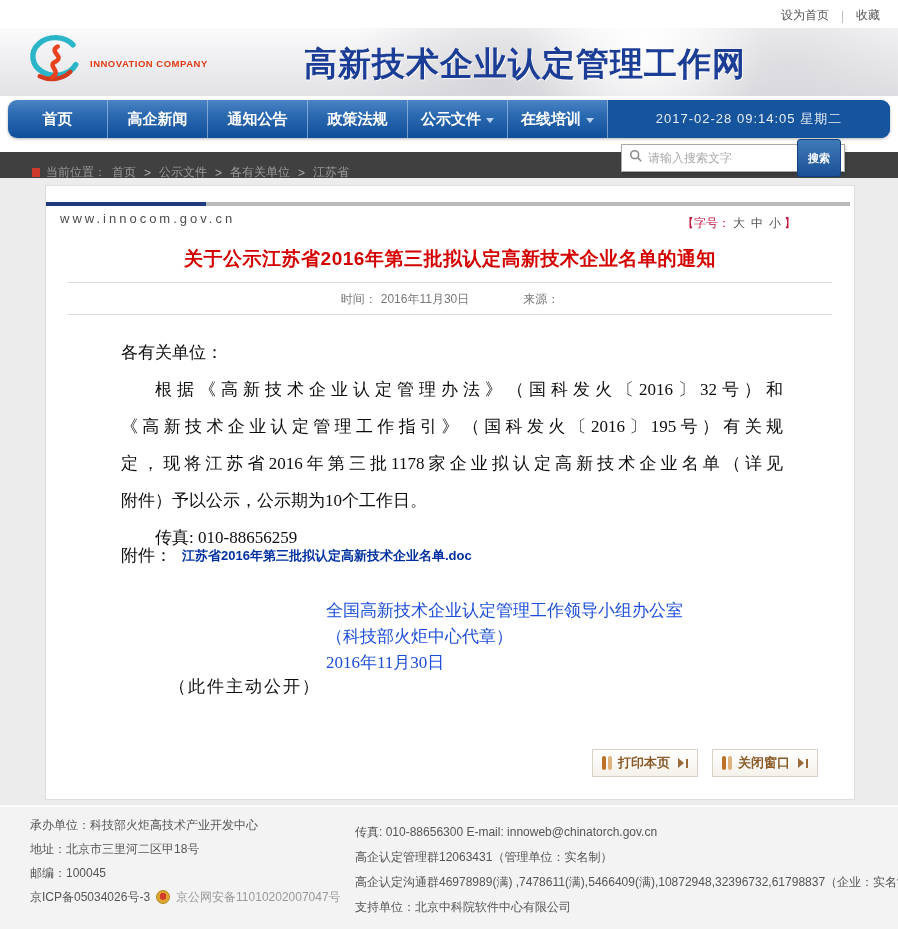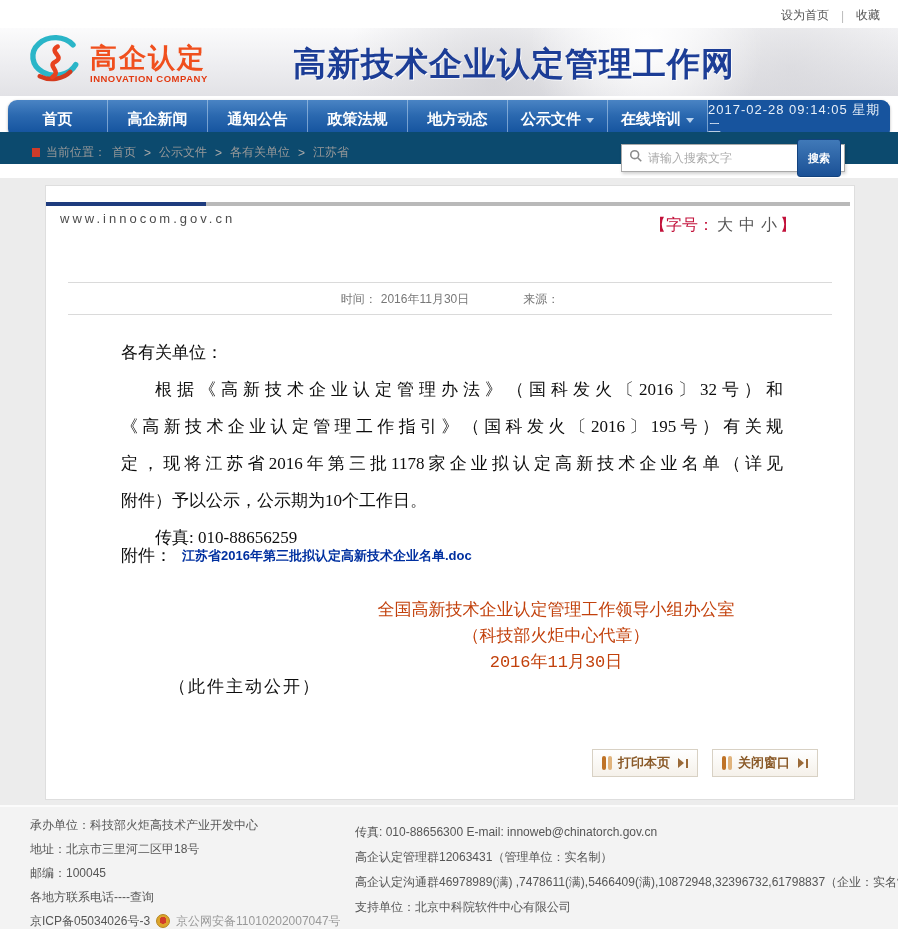--- a/index.html
+++ b/index.html
@@ -19,42 +19,42 @@
     background:
       radial-gradient(circle at 72% 20%, rgba(255,255,255,.95), rgba(255,255,255,0) 18%),
       radial-gradient(circle at 55% 80%, rgba(200,200,205,.55), rgba(255,255,255,0) 30%),
       radial-gradient(circle at 88% 60%, rgba(205,205,210,.5), rgba(255,255,255,0) 25%),
       linear-gradient(180deg,#fbfbfc 0%, #ececef 60%, #e2e2e6 100%);
   }
   .logo { position:absolute; left:28px; top:6px; display:flex; align-items:center; gap:8px; }
   .logo-text-zh { color:#f04f1d; font-size:27px; font-weight:bold; letter-spacing:2px; line-height:30px; }
   .logo-text-en { color:#e23a12; font-size:9.5px; font-weight:bold; letter-spacing:.5px; }
   .site-title {
-    position:absolute; left:293px; top:14px; color:#1c3d96; font-size:33px; font-weight:bold;
+    position:absolute; left:304px; top:14px; color:#1c3d96; font-size:33px; font-weight:bold;
     letter-spacing:1px; text-shadow:1px 1px 0 rgba(255,255,255,.8); white-space:nowrap;
   }
   
   .navbar {
     position:absolute; top:100px; left:8px; width:882px; height:38px; display:flex;
     border-radius:9px; overflow:hidden;
     background:linear-gradient(180deg,#4a84c4 0%, #2b69b0 40%, #0f4e9a 100%);
     box-shadow:0 1px 3px rgba(0,0,0,.3);
   }
   .nav-item {
     width:100px; display:flex; align-items:center; justify-content:center; gap:5px;
     color:#fff; font-size:15px; font-weight:bold; cursor:pointer;
     border-right:1px solid rgba(190,215,240,.55);
   }
   .chevron { width:0; height:0; border-left:4px solid transparent; border-right:4px solid transparent; border-top:5px solid #bcd4ee; margin-top:2px; }
   .nav-date {
     flex:1; display:flex; align-items:center; justify-content:center;
     background:#17549e; color:#e6eef8; font-size:13px; letter-spacing:1px;
   }
   
-  .crumbbar { position:absolute; top:132px; left:0; right:0; height:32px; background:#0c4a6e; }
+  .crumbbar { position:absolute; top:152px; left:0; right:0; height:32px; background:#404040; }
   .crumb { position:absolute; left:32px; top:12px; font-size:12px; color:#999; display:flex; align-items:center; gap:6px; white-space:nowrap; }
   .crumb-marker { width:8px; height:9px; background:#cf3b2a; display:inline-block; }
   .crumb span[data-interactable="true"] { cursor:pointer; }
   .crumb .gt { color:#aaa; margin:0 2px; }
   .searchbox {
     position:absolute; top:144px; right:53px; width:224px; height:28px; background:#fff;
     border:1px solid #a9a9a9; box-shadow:1px 2px 3px rgba(0,0,0,.18);
     display:flex; align-items:center; padding:0 3px 0 7px; gap:5px;
   }
   .searchbox input { flex:1; border:none; outline:none; font-size:12px; color:#666; font-family:inherit; min-width:0; }
@@ -63,35 +63,35 @@
     width:44px; height:38px; border:1px solid #12427e; border-radius:3px; cursor:pointer;
     background:linear-gradient(180deg,#4079b8,#1b5196); color:#fff; font-size:11px; font-weight:bold;
     display:flex; align-items:center; justify-content:center; flex:none;
   }
   
   .main-bg { position:absolute; top:178px; left:0; right:0; height:627px; background:#ececec; }
   .content-box { position:absolute; top:185px; left:45px; width:810px; height:615px; background:#fff; border:1px solid #dedede; }
   .bar-navy { position:absolute; left:0; top:16px; width:160px; height:4px; background:#1e3c7e; }
   .bar-gray { position:absolute; left:160px; top:16px; width:644px; height:4px; background:#b9b9b9; }
   .site-url { position:absolute; left:14px; top:25px; font-size:13px; color:#4c4c4c; letter-spacing:3px; }
-  .fontsize { position:absolute; right:58px; top:29px; font-size:16px; color:#c2113a; white-space:nowrap;margin-left:19px; }
+  .fontsize { position:absolute; right:58px; top:29px; font-size:12px; color:#c2113a; white-space:nowrap;margin-left:19px; }
   .fontsize b { color:#555; font-weight:normal; margin:0 3px; cursor:pointer; }
   .article-title { position:absolute; top:60px; left:0; width:100%; text-align:center; color:#d40000; font-size:19px; font-weight:bold; letter-spacing:.5px; }
   .rule { position:absolute; left:22px; right:22px; border-top:1px solid #dadada; }
   .rule.r1 { top:96px; } .rule.r2 { top:128px; }
   .meta { position:absolute; top:105px; left:0; width:100%; text-align:center; font-size:12px; color:#777; }
   .meta .gap1 { margin:0 6px 0 4px; } .meta .gap2 { margin-left:48px; }
   .article-body { position:absolute; left:75px; top:148px; width:662px; font-family:"Liberation Serif","DejaVu Serif",serif; font-size:17px; color:#0d0d0d; }
   .line { display:block; line-height:37px; height:37px; }
   .line.indent { text-indent:2em; }
   .line.fill { text-align:justify; text-align-last:justify; }
   .attachment { position:absolute; left:75px; top:358px; display:flex; align-items:center; gap:10px; }
   .attachment-label { font-family:"Liberation Serif","DejaVu Serif",serif; font-size:17px; color:#0d0d0d; }
   .attachment-link { font-size:13px; font-weight:bold; color:#0030a0; cursor:pointer; }
-  .signature { position:absolute; left:280px; top:412px; width:460px; text-align:center; font-family:Liberation Mono, monospace; font-size:17px; color:#c2410c; line-height:26px; }
+  .signature { position:absolute; left:280px; top:412px; width:460px; text-align:left; font-family:Liberation Serif, serif; font-size:17px; color:#1d4ed8; line-height:26px; }
   .disclosure { position:absolute; left:123px; top:489px; font-family:"Liberation Serif","DejaVu Serif",serif; font-size:17px; color:#0d0d0d; letter-spacing:2px; }
   .action-buttons { position:absolute; right:36px; top:563px; display:flex; gap:14px; }
   .abtn {
     display:flex; align-items:center; gap:6px; padding:4px 9px; cursor:pointer;
     background:linear-gradient(180deg,#ffffff,#f5f1ea); border:1px solid #d8d1c4; border-radius:0;
     color:#8a5a28; font-size:13px; font-weight:bold;
   }
   .abtn .bars { display:flex; gap:2px; align-items:flex-end; }
   .abtn .bars i { display:block; width:4px; height:14px; border-radius:2px; }
   .abtn .bars .b1 { background:#bf7226; } .abtn .bars .b2 { background:#e0b37c; height:14px; }
@@ -122,42 +122,38 @@
 <div class="header" data-interactable="false">
   <div class="logo" data-interactable="true">
     <span data-interactable="false">
       <svg width="54" height="54" viewBox="0 0 60 60">
         <path d="M50 12 A25 21 0 1 0 53 34" fill="none" stroke="#2ab5c8" stroke-width="6" stroke-linecap="round"></path>
         <path d="M13 47 A25 19 0 0 0 47 42" fill="none" stroke="#d43b1e" stroke-width="5" stroke-linecap="round"></path>
         <path d="M33 14 C22 20 42 25 30 31 C21 36 38 41 27 48" fill="none" stroke="#e8421f" stroke-width="5" stroke-linecap="round"></path>
       </svg>
     </span>
     <span>
-      <div class="logo-text-zh" data-interactable="false">高企认定</div>
       <div class="logo-text-en" data-interactable="false">INNOVATION COMPANY</div>
     </span>
   </div>
   <div class="site-title" data-interactable="false">高新技术企业认定管理工作网</div>
 </div>
 
 <div class="navbar" data-interactable="false">
   <div class="nav-item" data-interactable="true">
       <span data-interactable="false">首页</span>
     </div>
   <div class="nav-item" data-interactable="true">
       <span data-interactable="false">高企新闻</span>
     </div>
   <div class="nav-item" data-interactable="true">
       <span data-interactable="false">通知公告</span>
     </div>
   <div class="nav-item" data-interactable="true">
       <span data-interactable="false">政策法规</span>
-    </div>
-  <div class="nav-item" data-interactable="true">
-      <span data-interactable="false">地方动态</span>
     </div>
   <div class="nav-item" data-interactable="true">
       <span data-interactable="false">公示文件</span>
       <span class="chevron" data-interactable="false"></span>
     </div>
   <div class="nav-item" data-interactable="true">
       <span data-interactable="false">在线培训</span>
       <span class="chevron" data-interactable="false"></span>
     </div>
   <div class="nav-date" data-interactable="false">2017-02-28 09:14:05 星期二</div>
@@ -187,20 +183,21 @@
   <div class="search-btn" data-interactable="true">搜索</div>
 </div>
 
 <div class="main-bg" data-interactable="false"></div>
 <div class="content-box" data-interactable="false">
   <div class="bar-navy" data-interactable="false"></div>
   <div class="bar-gray" data-interactable="false"></div>
   <div class="site-url" data-interactable="false">www.innocom.gov.cn</div>
   <div class="fontsize" data-interactable="false"><span data-interactable="false">【字号：</span><b data-interactable="true">大</b><b data-interactable="true">中</b><b data-interactable="true">小</b><span data-interactable="false">】</span></div>
 
+  <div class="article-title" data-interactable="false">关于公示江苏省2016年第三批拟认定高新技术企业名单的通知</div>
   <div class="rule r1" data-interactable="false"></div>
   <div class="meta" data-interactable="false">
     <span data-interactable="false">时间：</span><span class="gap1" data-interactable="false">2016年11月30日</span><span class="gap2" data-interactable="false">来源：</span>
   </div>
   <div class="rule r2" data-interactable="false"></div>
 
   <div class="article-body" data-interactable="false">
     <span class="line" data-interactable="false">各有关单位：</span>
     <span class="line indent fill" data-interactable="false">根据《高新技术企业认定管理办法》（国科发火〔2016〕32号）和</span>
     <span class="line fill" data-interactable="false">《高新技术企业认定管理工作指引》（国科发火〔2016〕195号）有关规</span>
@@ -245,21 +242,20 @@
         </span>
     </div>
   </div>
 </div>
 
 <div class="footer" data-interactable="false">
   <div class="foot-col foot-left" data-interactable="false">
     <div data-interactable="false">承办单位：科技部火炬高技术产业开发中心</div>
     <div data-interactable="false">地址：北京市三里河二区甲18号</div>
     <div data-interactable="false">邮编：100045</div>
-    <div data-interactable="true">各地方联系电话----查询</div>
     <div class="icp-row" data-interactable="false">
       <span class="icp" data-interactable="true">京ICP备05034026号-3</span>
       <span class="badge-icon" data-interactable="false"></span>
       <span class="police" data-interactable="true">京公网安备11010202007047号</span>
     </div>
   </div>
   <div class="foot-col foot-right" data-interactable="false">
     <div data-interactable="false">传真: 010-88656300 E-mail:  innoweb@chinatorch.gov.cn</div>
     <div data-interactable="false">高企认定管理群12063431（管理单位：实名制）</div>
     <div data-interactable="false">高企认定沟通群46978989(满) ,7478611(满),5466409(满),10872948,32396732,61798837（企业：实名制）</div>

